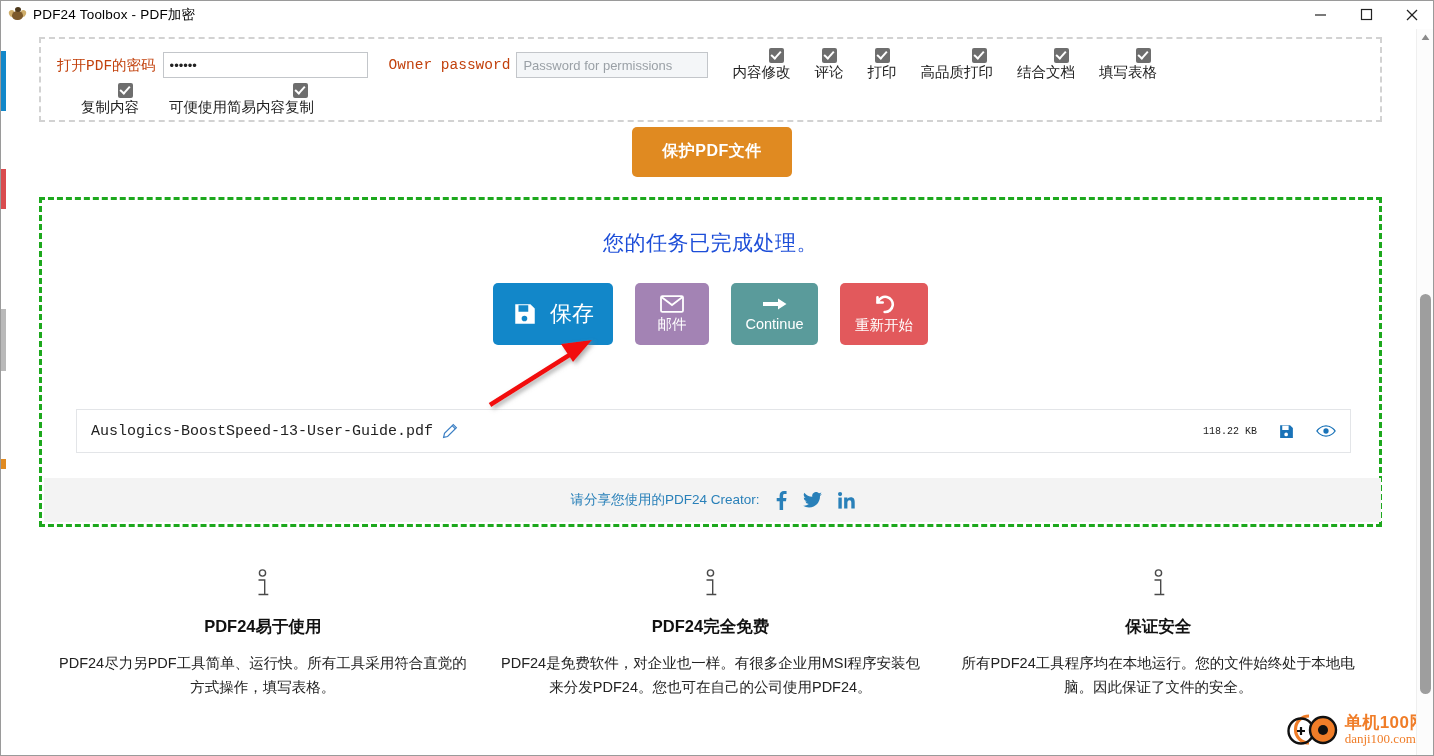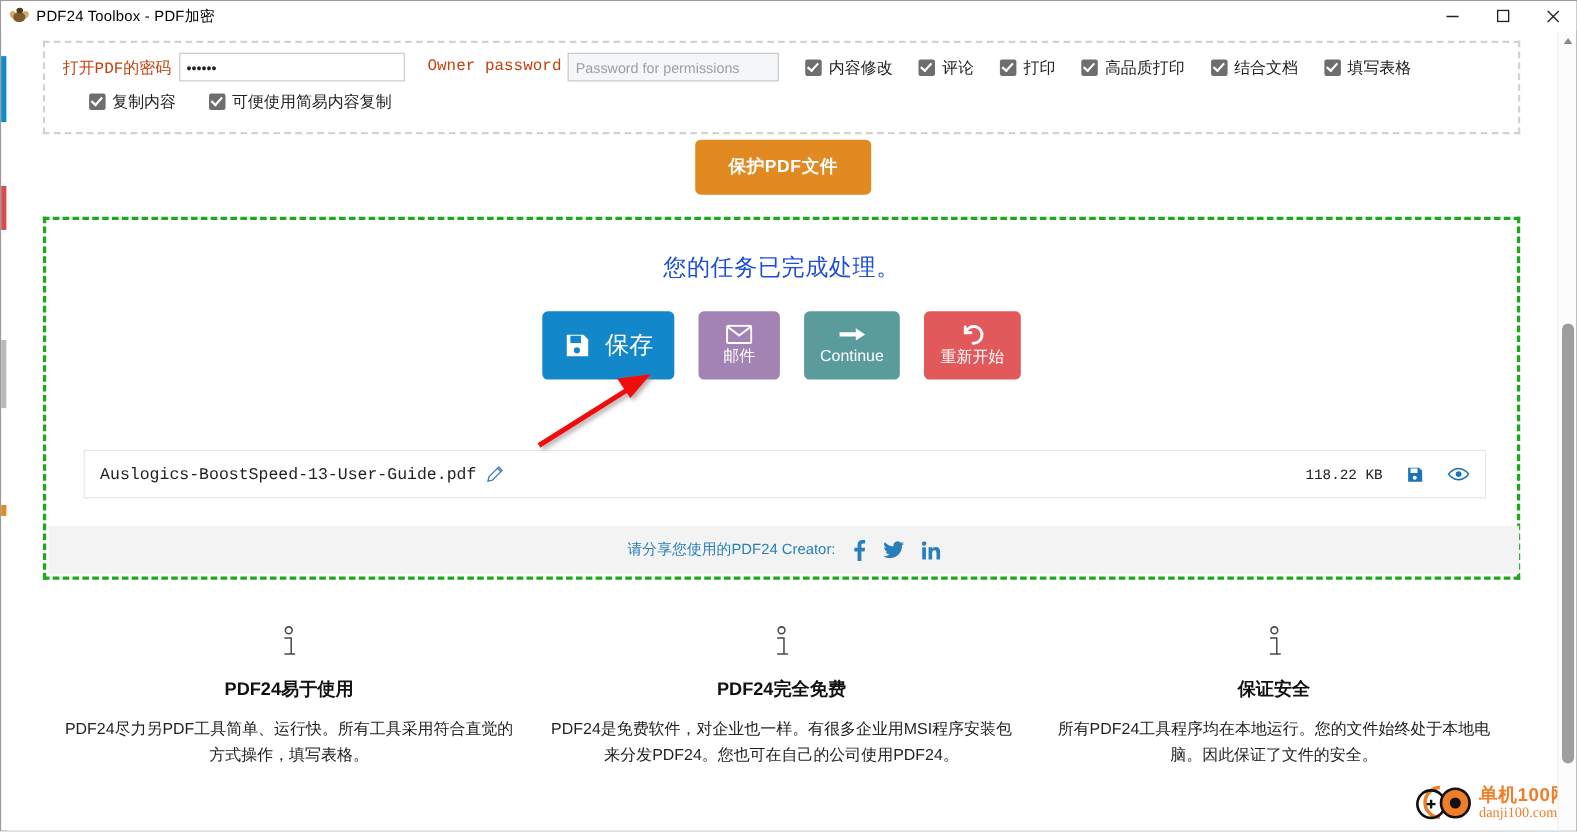--- a/index.html
+++ b/index.html
@@ -92,21 +92,21 @@
     border: 1px solid #c3c6ca; background: #fff;
     font-size: 13px; color: #222; padding: 0 6px;
     outline: none; font-family: "Liberation Sans", sans-serif;
   }
   .pw-input::placeholder { color: #9aa0a6; }
   .pw-input.owner { width: 192px; background: #f4f6f8; }
   .opt-label.owner { margin-left: 21px; margin-right: 6px; font-size: 14.5px; }
 
   .cb-group { display: flex; align-items: center; }
   .cb-item {
-    display: flex; align-items: center; margin-left: 24px; white-space: nowrap;
+    display: flex; align-items: flex-end; margin-left: 24px; white-space: nowrap; flex-direction: column;
   }
   .cb {
     width: 15px; height: 15px; flex: none;
     background: #6e6e6e; border-radius: 2px;
     position: relative; margin-right: 6px;
   }
   .cb::after {
     content: "";
     position: absolute; left: 4px; top: 1px;
     width: 4px; height: 8px;
@@ -176,21 +176,21 @@
     position: absolute; left: 34px; top: 209px;
     width: 1275px; height: 44px;
     border: 1px solid #e3e5e8; background: #fff;
     display: flex; align-items: center; padding: 0 14px; font-family: Liberation Mono, monospace;
   }
   .file-name { font-size: 15px; color: #222; }
   .pencil-icon { margin-left: 9px; line-height: 0; }
   .file-right {
     margin-left: auto; display: flex; align-items: center; gap: 21px;
   }
-  .file-size { font-size: 13px; color: #222; }
+  .file-size { font-size: 10px; color: #222; }
   .fr-ico { line-height: 0; cursor: pointer; }
 
   
   .share-bar {
     position: absolute; left: 2px; bottom: 2px;
     width: 1337px; height: 44px;
     background: #f3f3f3;
     display: flex; align-items: center; justify-content: center;
     gap: 0;
   }

